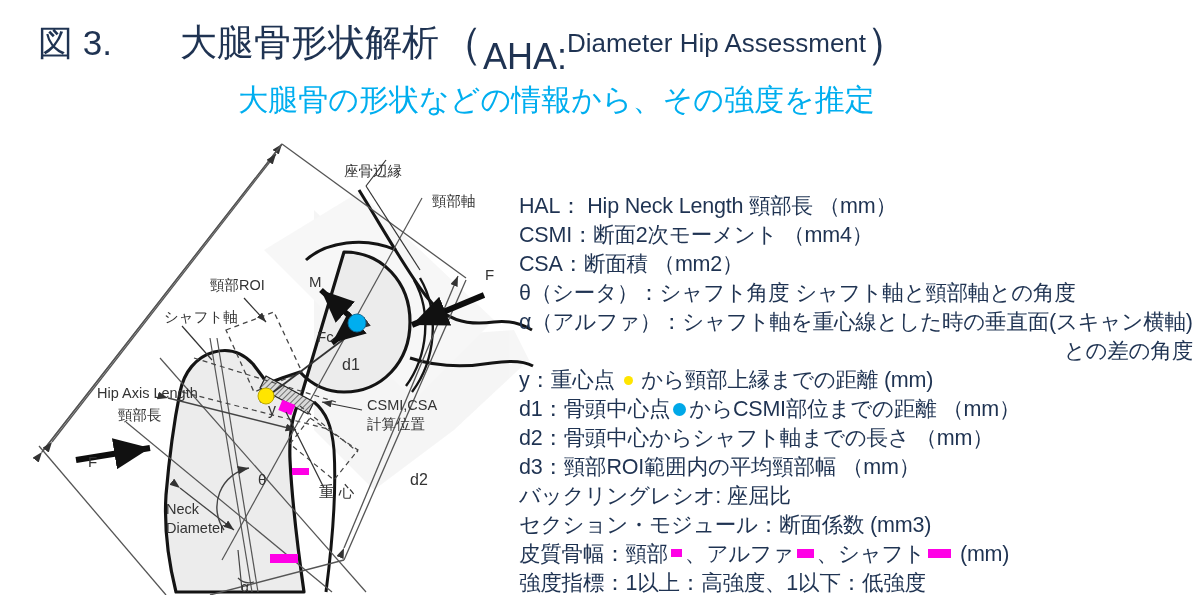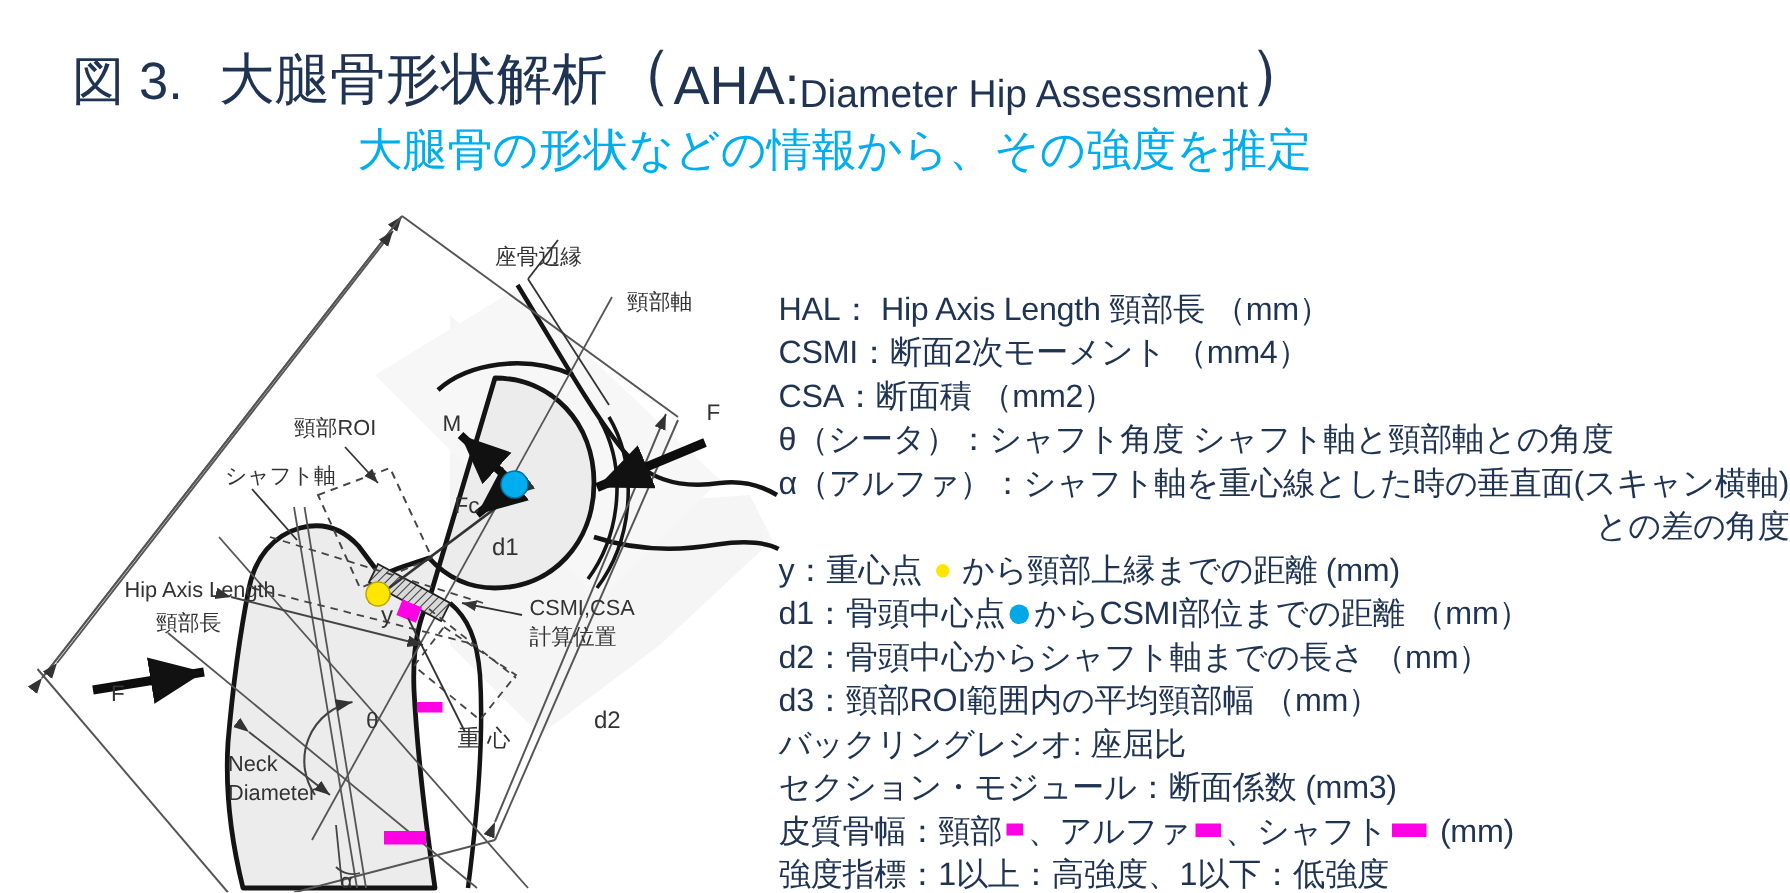--- a/index.html
+++ b/index.html
@@ -14,32 +14,31 @@
     font-family: "Liberation Sans", "DejaVu Sans", sans-serif;
     color: #1f3352;
   }
 
   
   #title-row {
     position: absolute;
     left: 0; top: 8px;
     width: 1015px;
     display: flex;
-    align-items: flex-end;
+    align-items: center;
     white-space: nowrap;
-    padding-left: 10px;
   }
   #fig-label {
     margin-left: 38px;
     font-size: 35px;
     color: #1f3352;
     letter-spacing: 0px;
   }
   #title-main {
-    margin-left: 24px;
+    margin-left: 68px;
     font-size: 37px;
     color: #1f3352;
     letter-spacing: 0px;
   }
   #title-paren-open, #title-paren-close {
     font-size: 44px;
     color: #1f3352;
   }
   #title-aha {
     font-size: 36px;
@@ -58,21 +57,21 @@
     text-align: center;
     padding-right: 80px;
     font-size: 30px;
     color: #00aeef;
     white-space: nowrap;
   }
 
   
   #diagram {
     position: absolute;
-    left: 0; top: 130px;
+    left: 14px; top: 130px;
     width: 520px; height: 465px;
   }
   #diagram svg { display: block; }
 
   
   #legend {
     position: absolute;
     left: 519px; top: 192px;
     width: 674px;
   }
@@ -283,21 +282,21 @@
     <text x="353" y="280" font-size="14.5">CSMI,CSA</text>
     <text x="353" y="299" font-size="14.5">計算位置</text>
     <text x="305" y="367" font-size="15.5">重 心</text>
     <text x="152" y="384" font-size="14.5">Neck</text>
     <text x="152" y="403" font-size="14.5">Diameter</text>
   </g>
 </svg>
 </div>
 
 <div id="legend">
-  <div class="legend-line">HAL： Hip Axis Length  頸部長 （mm）</div>
+  <div class="legend-line">HAL： Hip Neck Length  頸部長 （mm）</div>
   <div class="legend-line">CSMI：断面2次モーメント （mm4）</div>
   <div class="legend-line">CSA：断面積 （mm2）</div>
   <div class="legend-line">θ（シータ）：シャフト角度  シャフト軸と頸部軸との角度</div>
   <div class="legend-line">α（アルファ）：シャフト軸を重心線とした時の垂直面(スキャン横軸)</div>
   <div class="legend-line indent">との差の角度</div>
 
   <div class="legend-line">
     <span>y：重心点 </span><span class="dot dot-yellow"></span><span> から頸部上縁までの距離 (mm)</span>
   </div>
 

